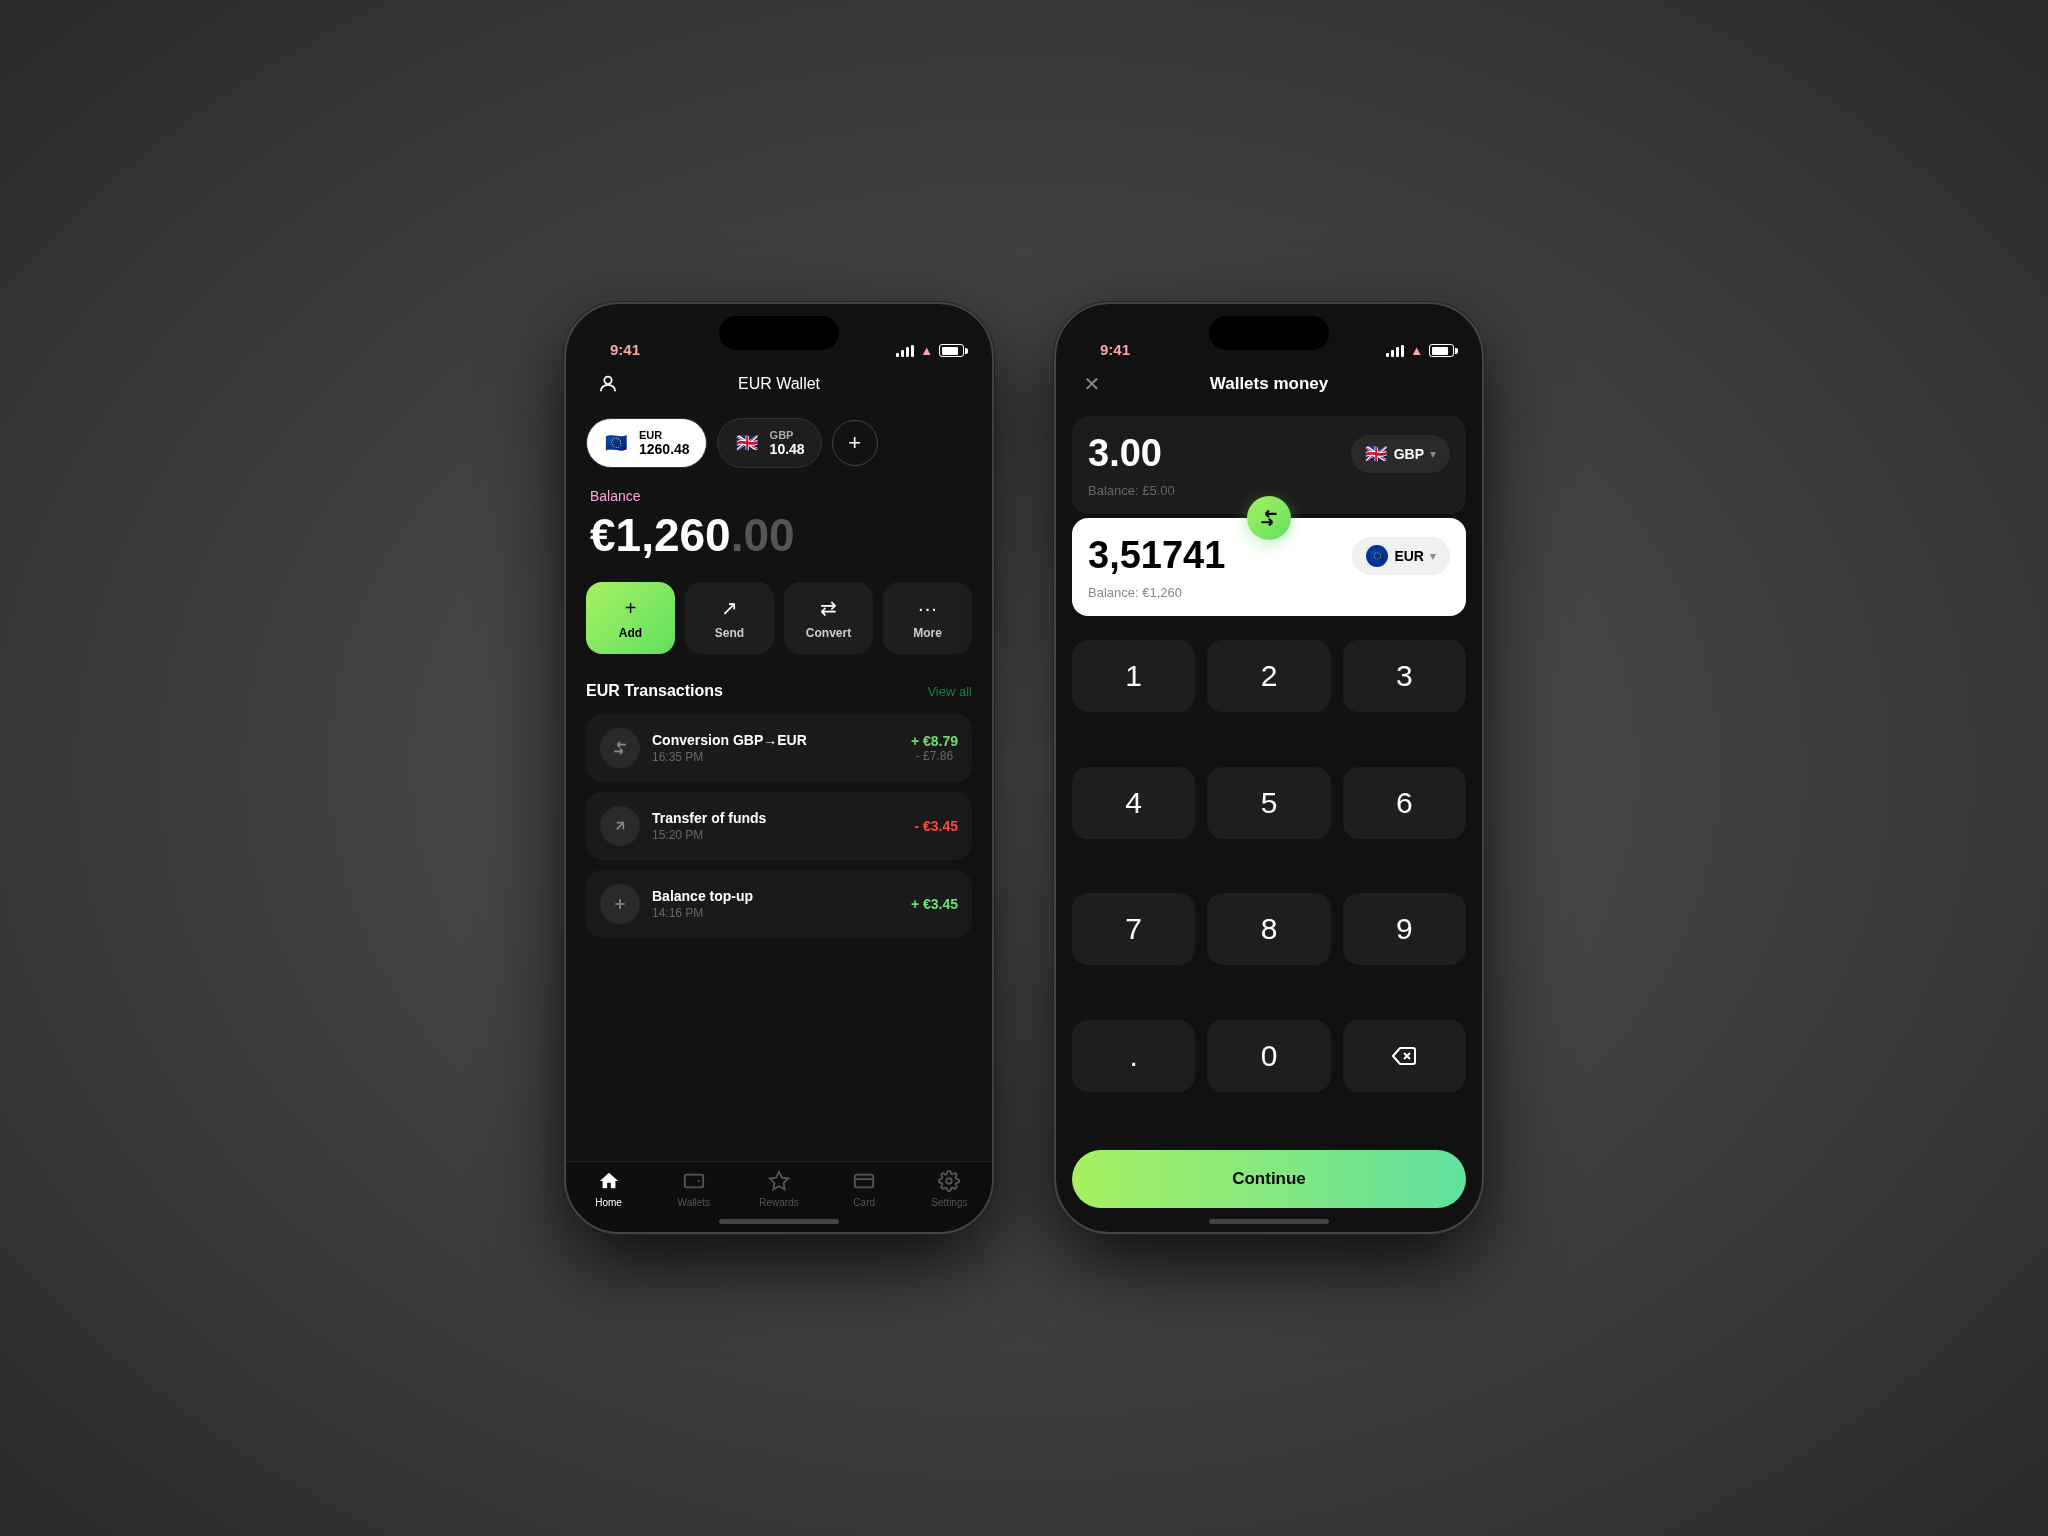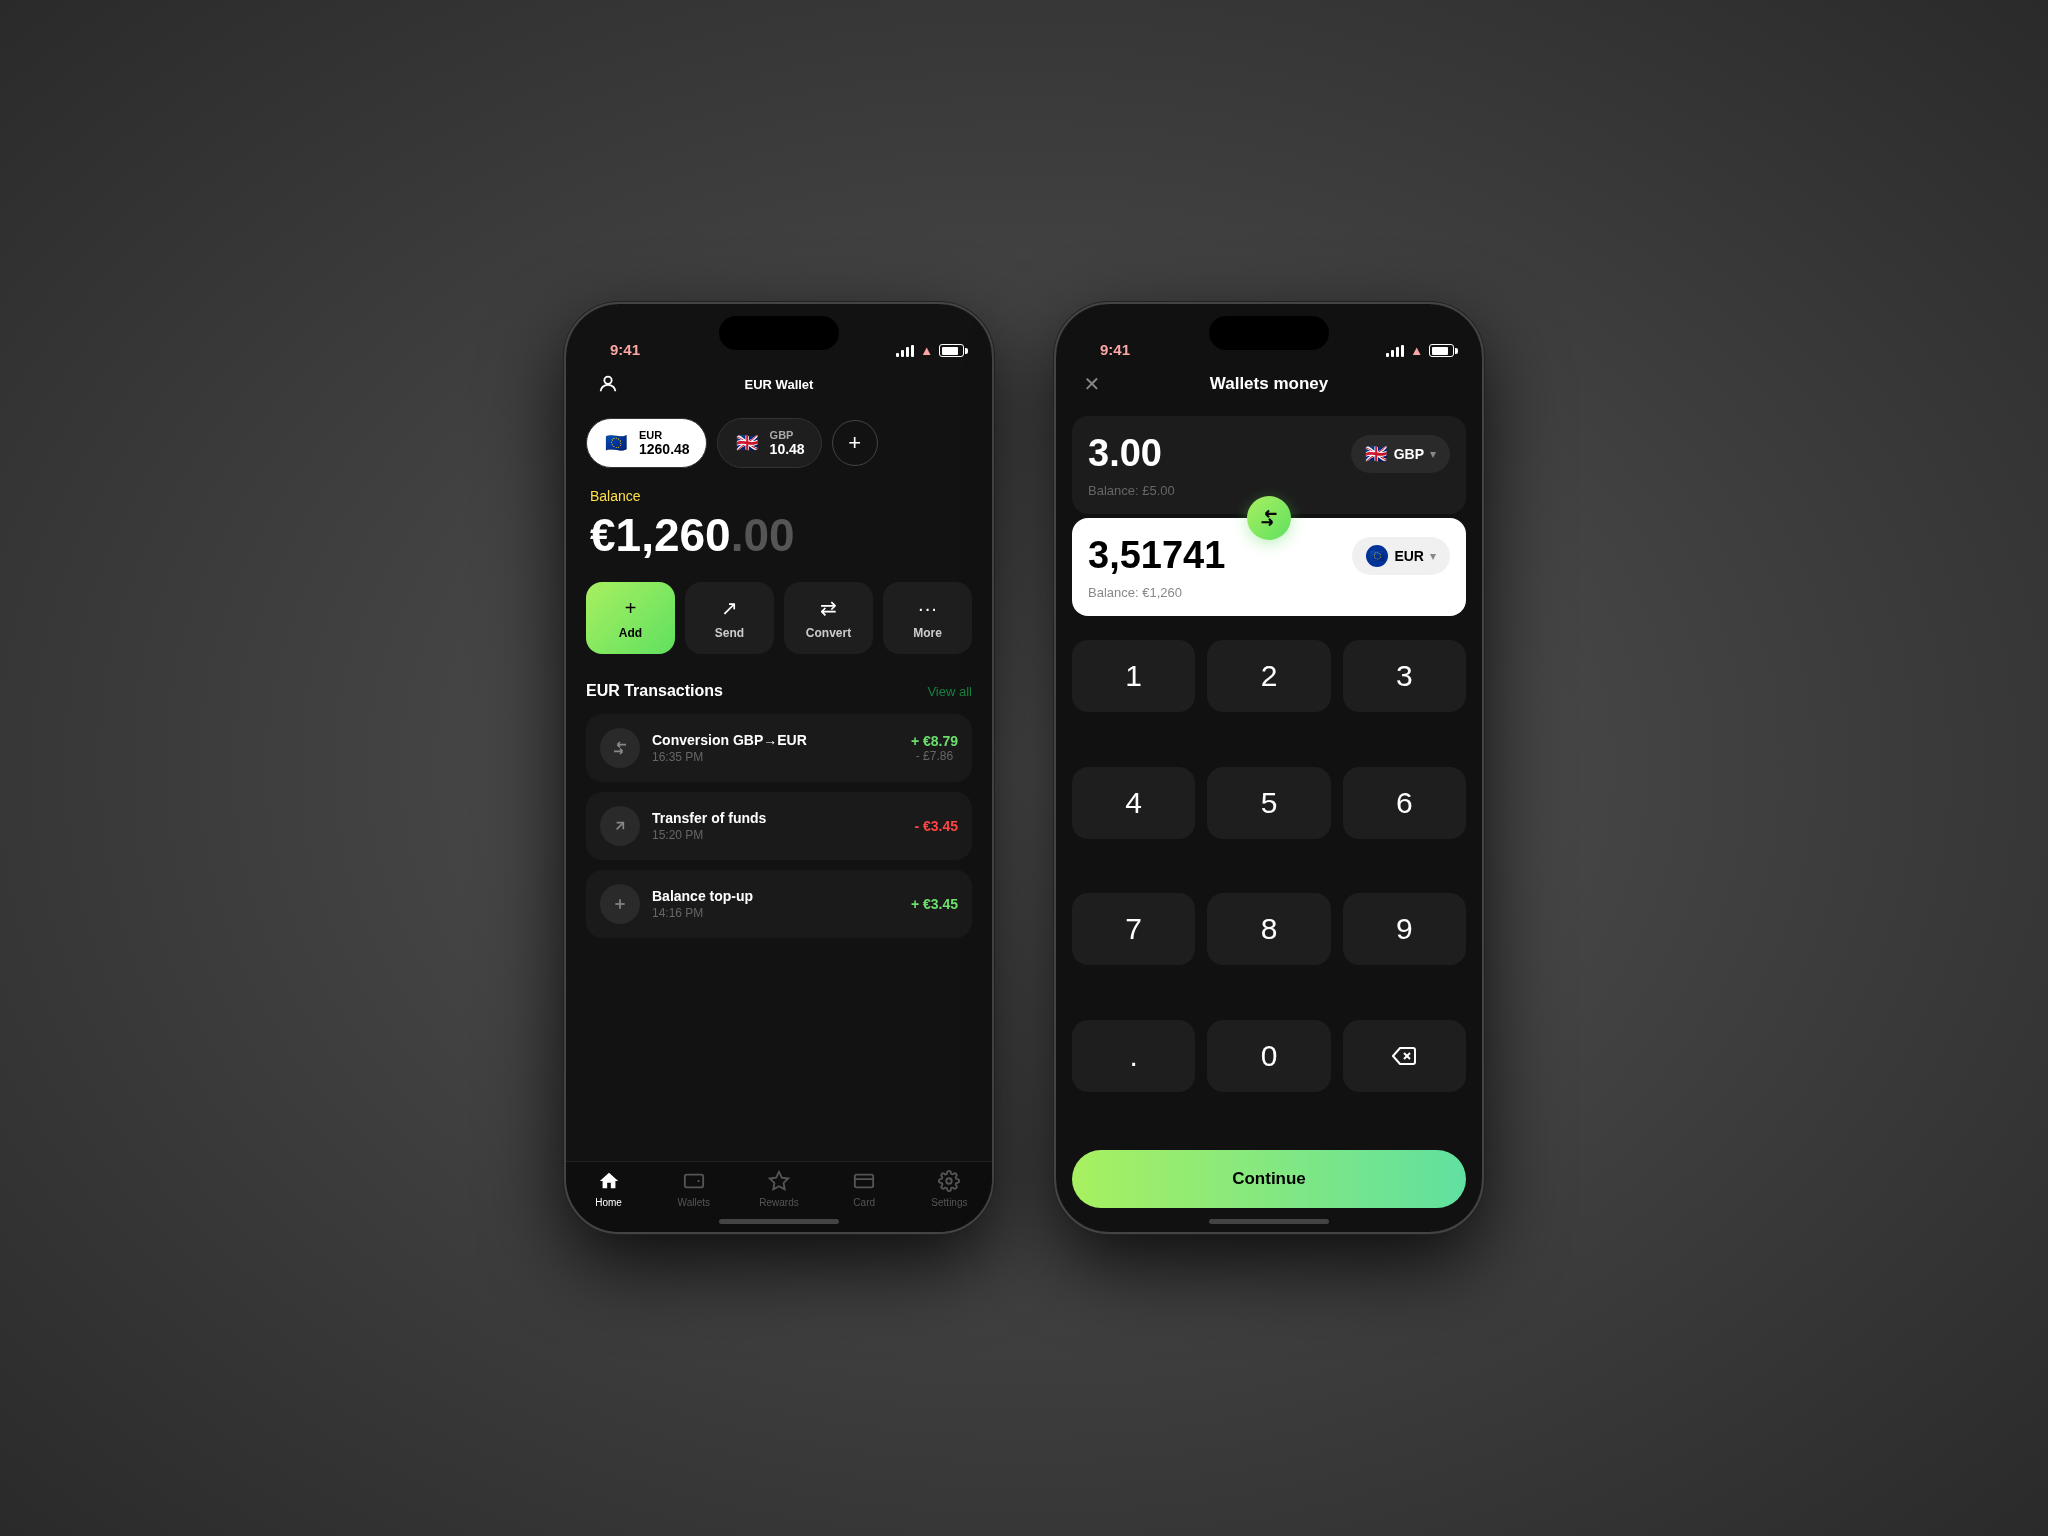--- a/index.html
+++ b/index.html
@@ -124,22 +124,22 @@
     }
     .header-icon {
       width: 36px;
       height: 36px;
       display: flex;
       align-items: center;
       justify-content: center;
       color: #fff;
     }
     .header-title {
-      font-size: 13px;
-      font-weight: 700;
+      font-size: 16px;
+      font-weight: 400;
       color: #fff;
     }
 
     
     .currency-pills {
       display: flex;
       align-items: center;
       padding: 0 20px;
       gap: 10px;
       margin-bottom: 20px;
@@ -188,21 +188,21 @@
       cursor: pointer;
       flex-shrink: 0;
     }
 
     
     .balance-section {
       padding: 0 24px 20px;
     }
     .balance-label {
       font-size: 14px;
-      color: #fde047;
+      color: #f9a8d4;
       margin-bottom: 4px;
     }
     .balance-amount {
       font-size: 46px;
       font-weight: 700;
       color: #fff;
     }
     .balance-amount .cents {
       color: #555;
     }

